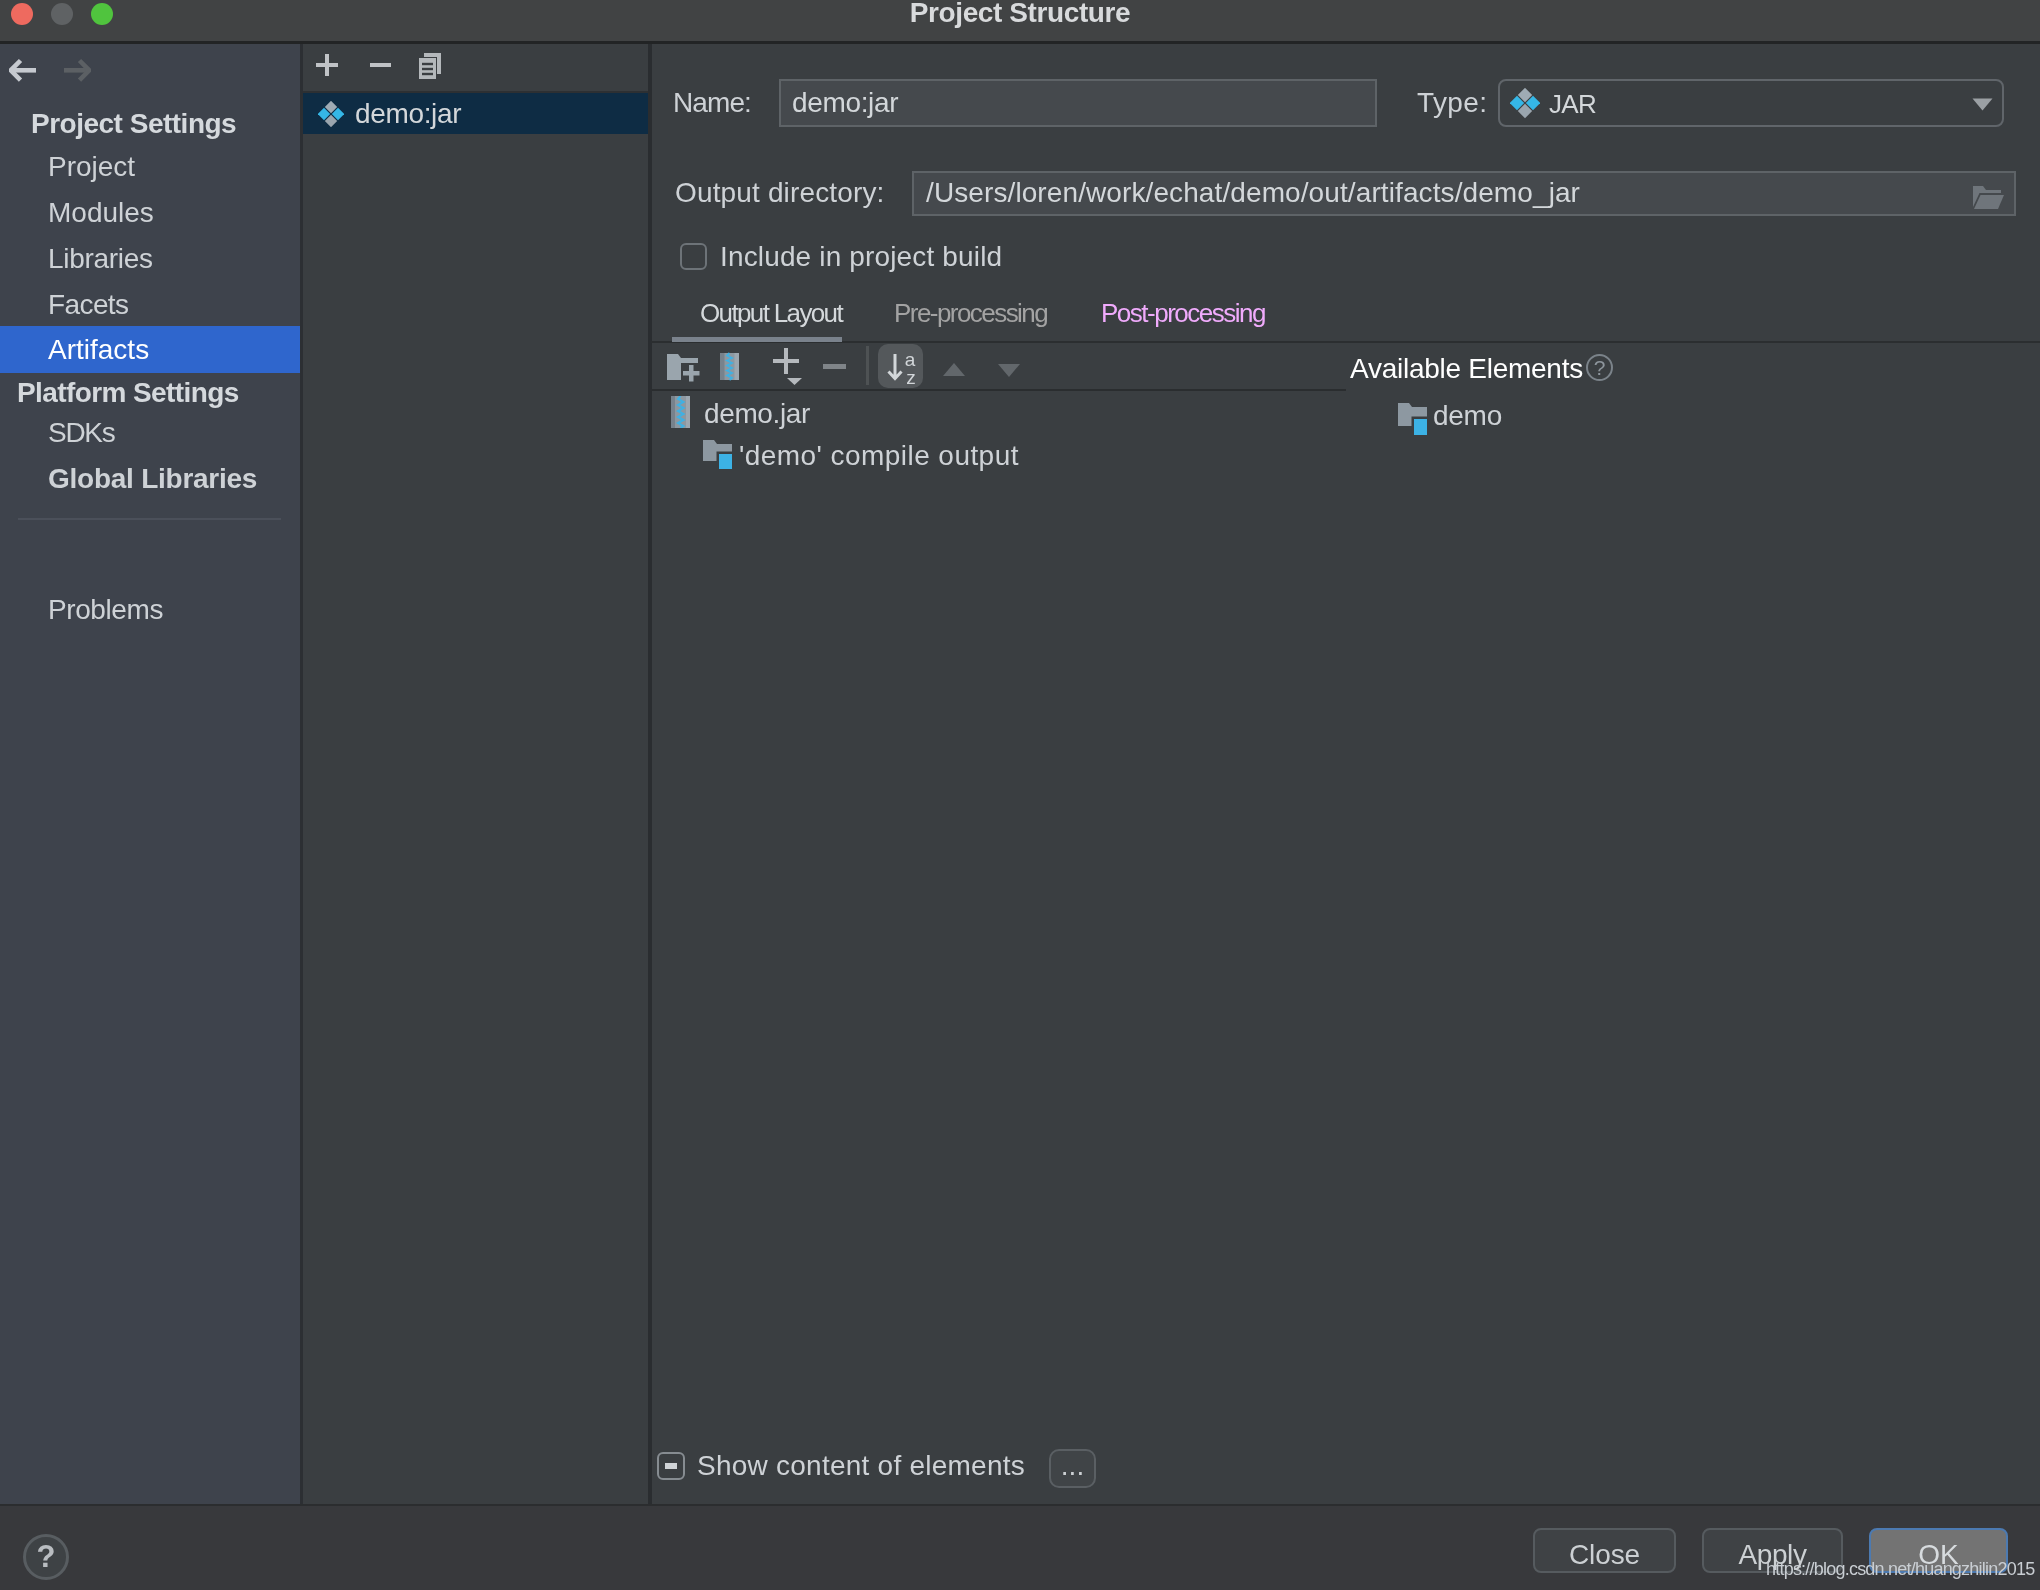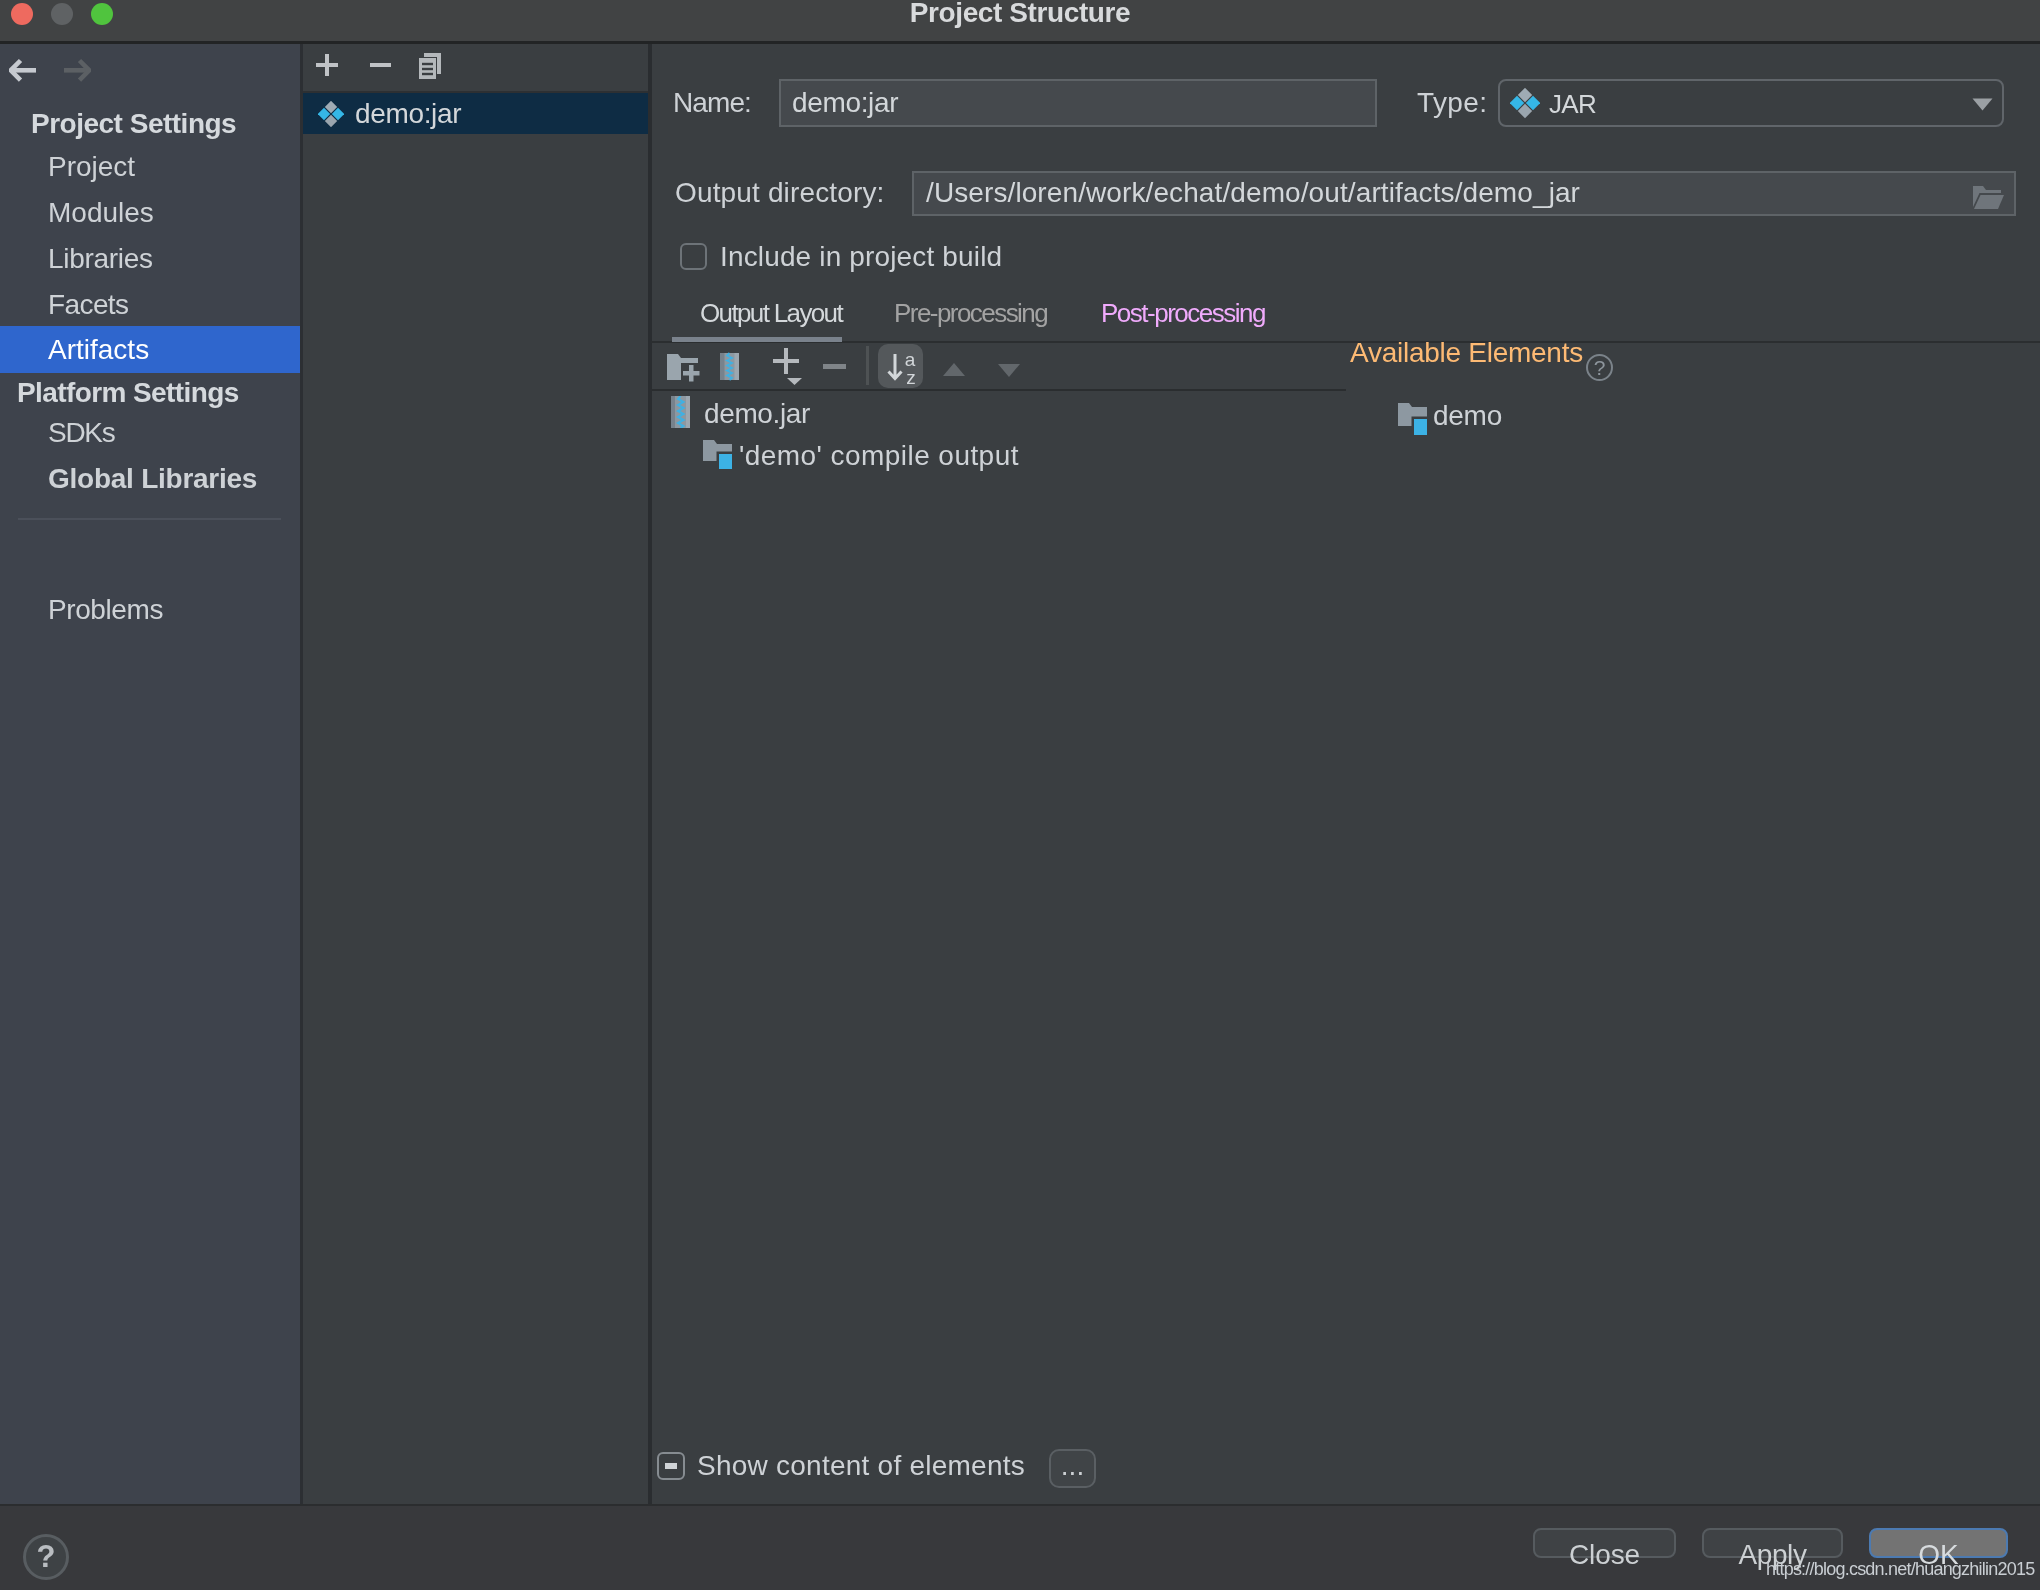--- a/index.html
+++ b/index.html
@@ -22,21 +22,21 @@
 
 
 #col2 { position:absolute; left:303px; top:44px; width:345px; height:1460px; background:#3a3e41; }
 #col2-border { position:absolute; left:648px; top:44px; width:4px; height:1460px; background:#2a2d30; }
 #col2-tbdiv { position:absolute; left:303px; top:91px; width:345px; height:2px; background:#2d3033; }
 #demojar-row { position:absolute; left:303px; top:93px; width:345px; height:41px; background:#0e2c44; }
 
 
 #footer { position:absolute; left:0; top:1506px; width:2040px; height:84px; background:#38393c; }
 #footer-border { position:absolute; left:0; top:1504px; width:2040px; height:2px; background:#2b2d2f; }
-.btn { position:absolute; top:1528px; height:30px; border-radius:8px; border:2px solid #565b5f; background:#3f4245; font-size:28px; color:#ccd0d3; text-align:center; line-height:50px; }
+.btn { position:absolute; top:1528px; height:45px; border-radius:8px; border:2px solid #565b5f; background:#3f4245; font-size:28px; color:#ccd0d3; text-align:center; line-height:50px; }
 #watermark { position:absolute; left:1766px; top:1559px; font-size:18px; letter-spacing:-0.78px; color:#c9ced3; white-space:nowrap; }
 </style>
 </head>
 <body>
 
   <div id="titlebar">
     <div class="light" style="left:11px; background:#ee6a5f;"></div>
     <div class="light" style="left:51px; background:#5f6264;"></div>
     <div class="light" style="left:91px; background:#50c43e;"></div>
     <div id="title">Project Structure</div>
@@ -155,21 +155,21 @@
       <path d="M228 10 L228 34 M221.5 27.5 L228 34.5 L234.5 27.5"></path>
     </g>
     <text x="243" y="22" font-size="19" fill="#d2d6d9" font-family="Liberation Sans" text-anchor="middle">a</text>
     <text x="244" y="40" font-size="19" fill="#d2d6d9" font-family="Liberation Sans" text-anchor="middle">z</text>
 
     <path d="M276 32 L298 32 L287 19 Z" fill="#62676b"></path>
     <path d="M331 20 L353 20 L342 33 Z" fill="#62676b"></path>
   </svg>
   <div class="abs" style="left:651px; top:389px; width:695px; height:2px; background:#2a2d2f;"></div>
 
-  <div class="t" style="left:1350px; top:337px; letter-spacing:-0.26px; color:#fdba74;">Available Elements</div>
+  <div class="t" style="left:1350px; top:353px; letter-spacing:-0.26px; color:#ffffff;">Available Elements</div>
   <div class="abs" style="left:1586px; top:354px; width:27px; height:27px; border:2px solid #7b838a; border-radius:50%;"></div>
   <div class="abs" style="left:1586px; top:354px; width:27px; height:27px; text-align:center; line-height:27px; font-size:21px; color:#8d959c;">?</div>
 
   <svg class="abs" style="left:671px; top:396px;" width="19" height="32" viewBox="0 0 19 32">
     <rect x="0" y="0" width="19" height="32" fill="#8d98a1"></rect>
     <rect x="0" y="0" width="4" height="32" fill="#77828c"></rect>
     <rect x="15" y="0" width="4" height="32" fill="#9ca7b0"></rect>
     <path d="M9.5 0 L7 3 L12.5 6 L7 9 L12.5 12 L7 15 L12.5 18 L7 21 L12.5 24 L7 27 L12.5 30 L9.5 32" stroke="#3fb1e3" stroke-width="2" fill="none"></path>
   </svg>
   <div class="t" style="left:704px; top:398px; letter-spacing:-0.37px;">demo.jar</div>

